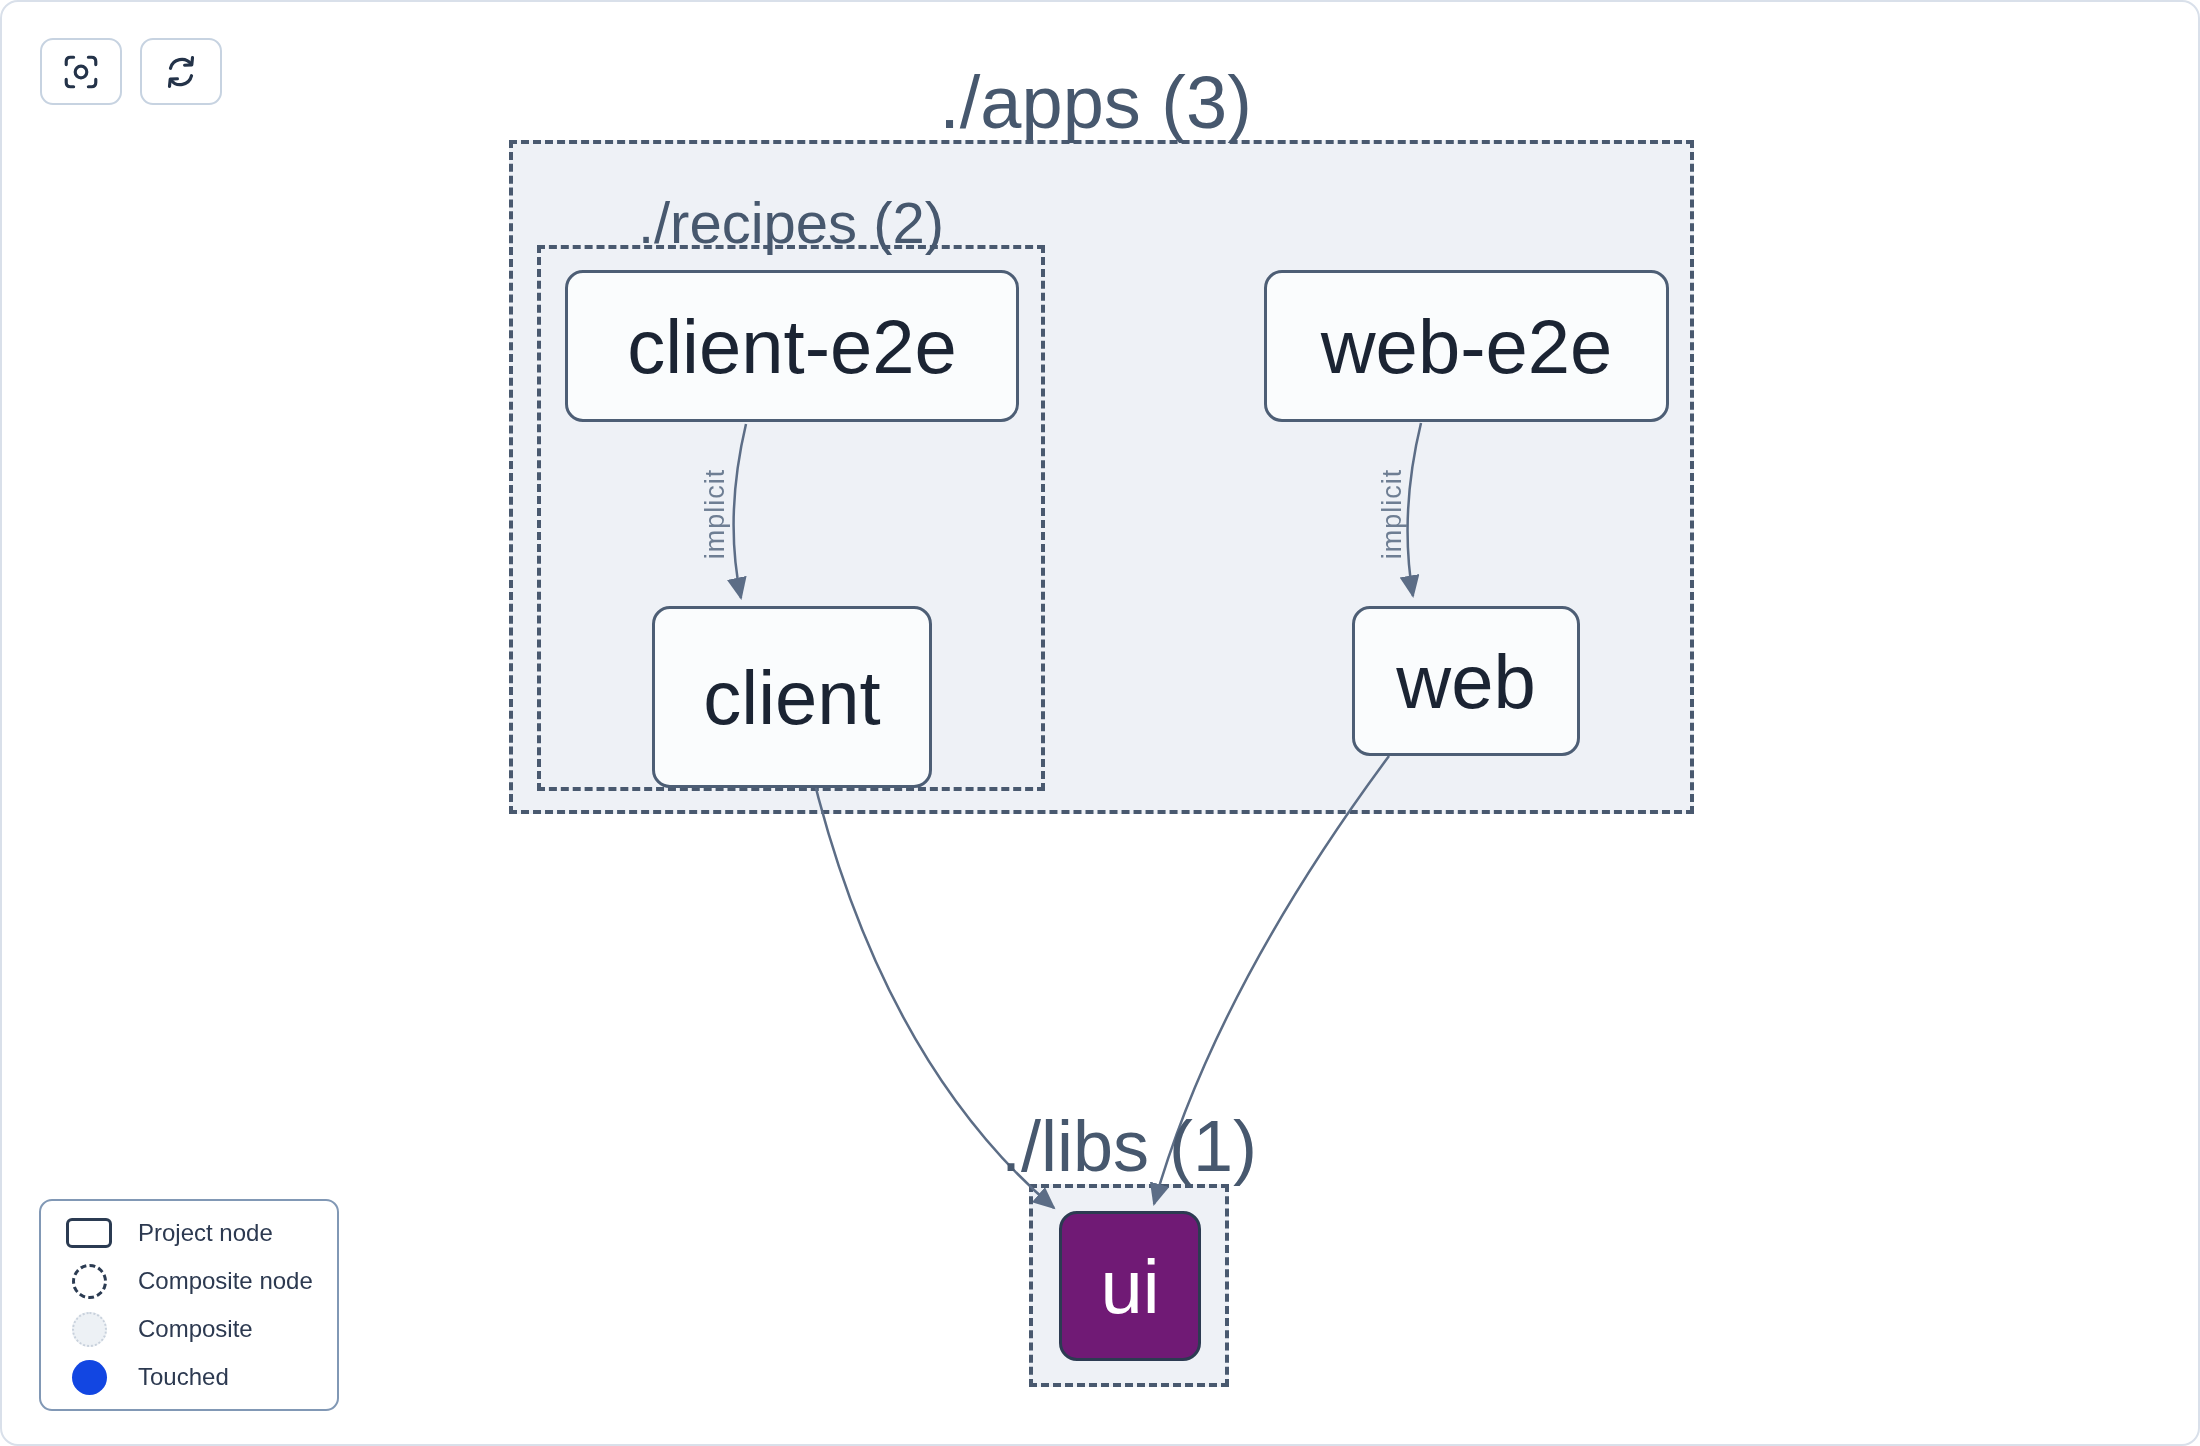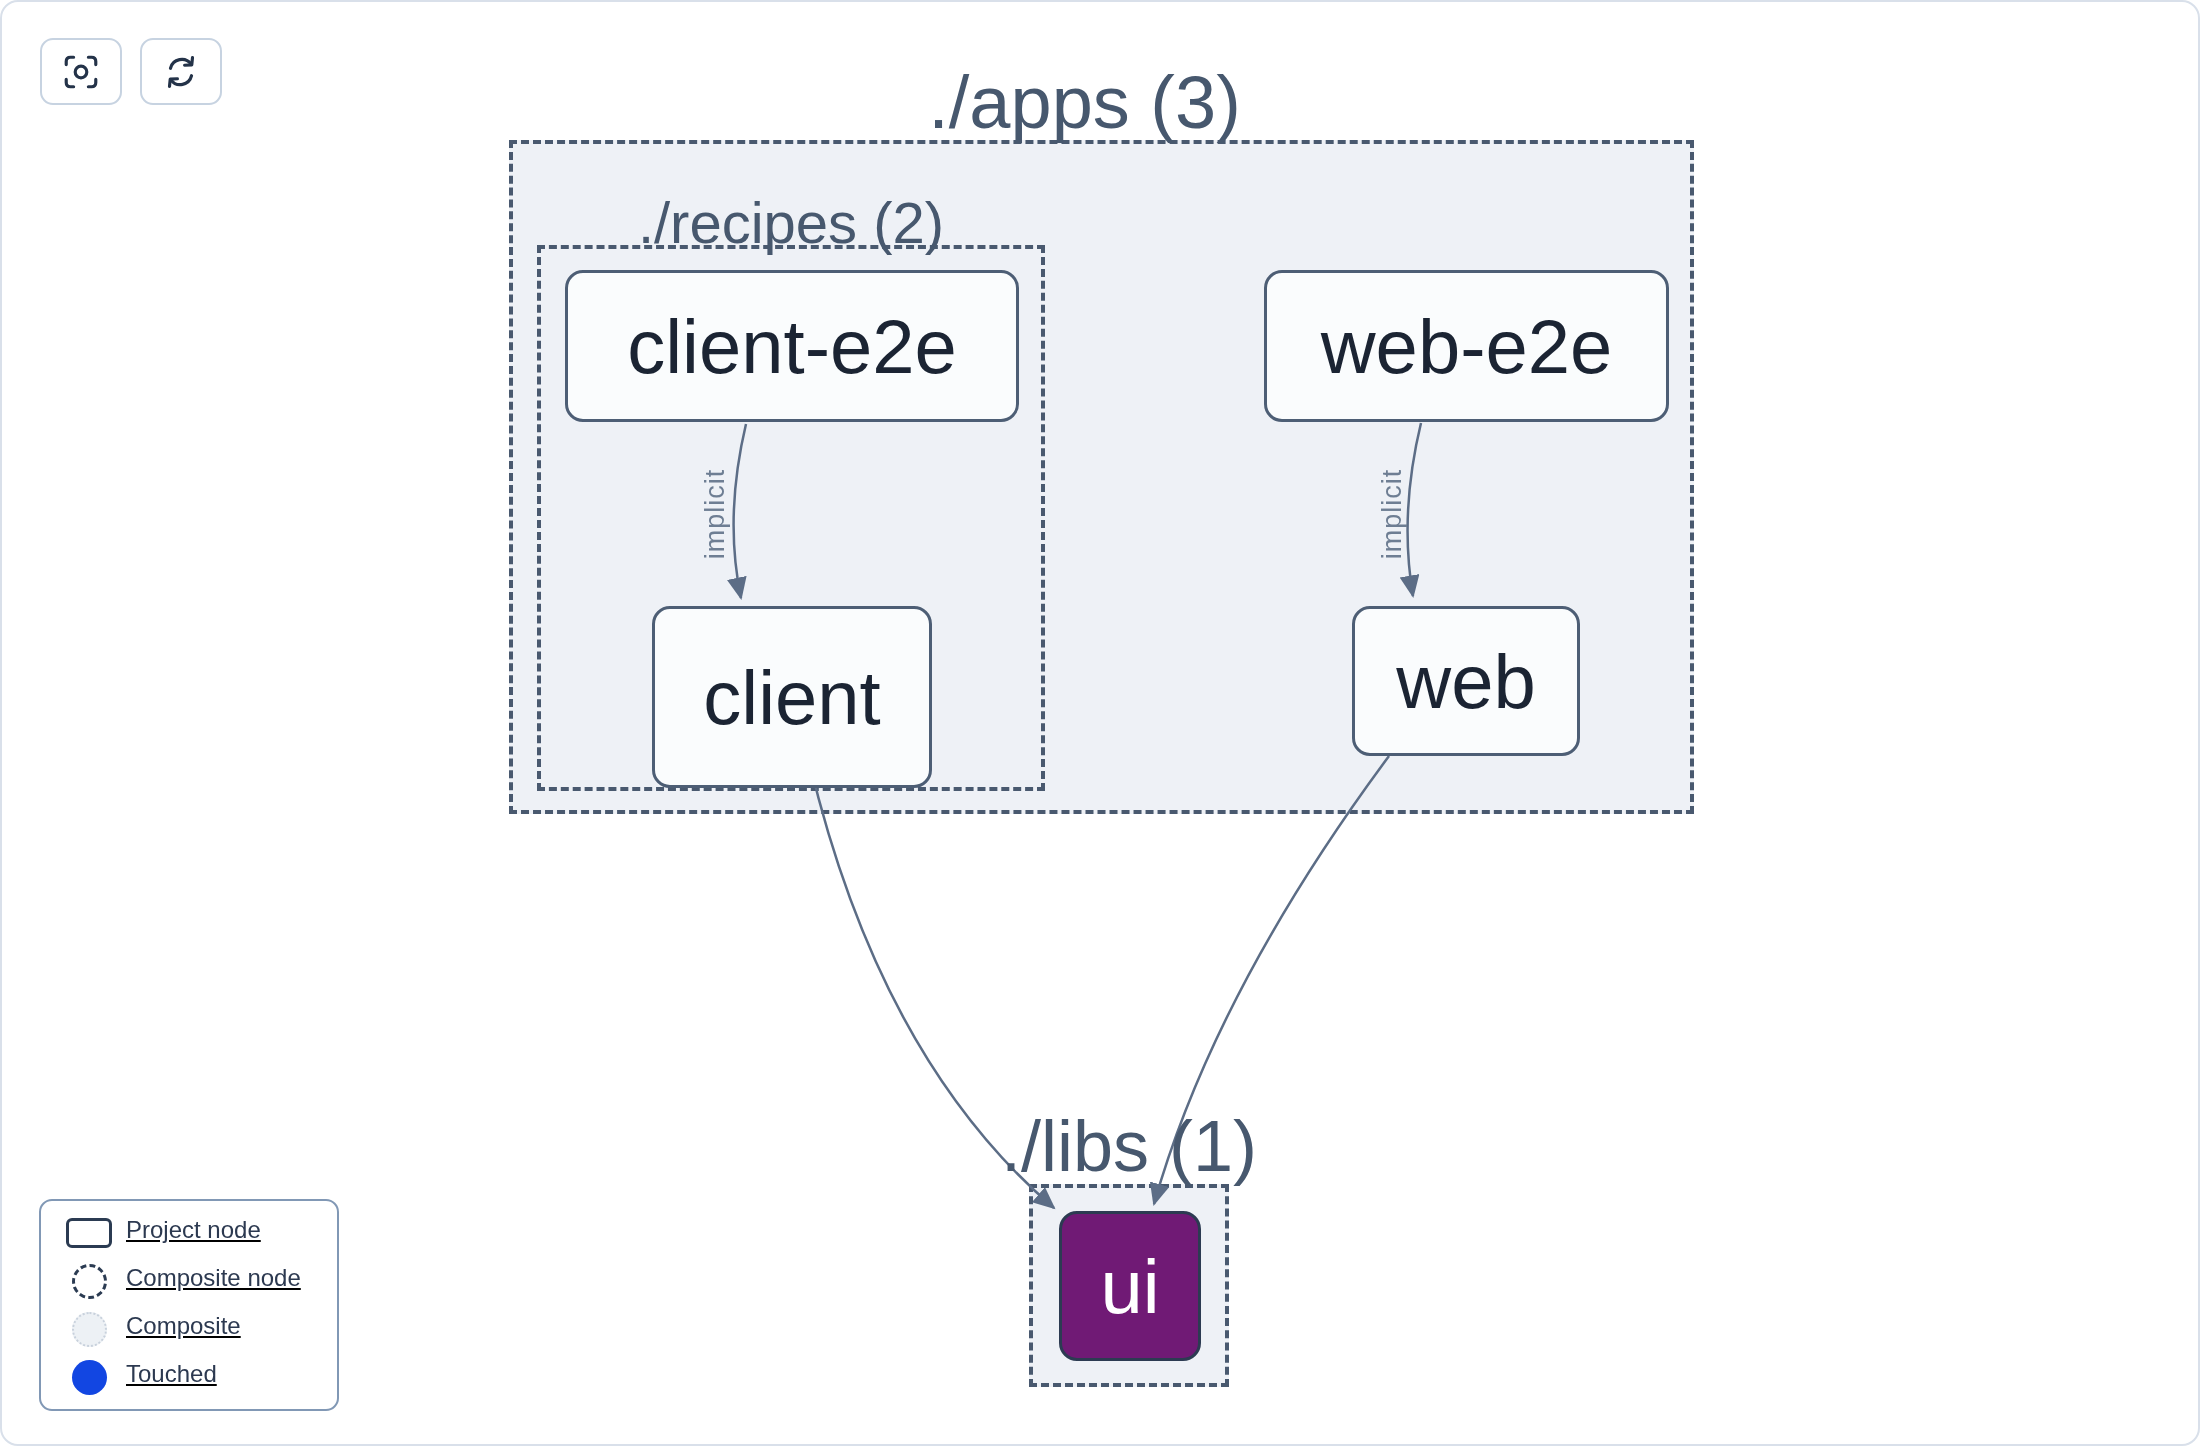--- a/index.html
+++ b/index.html
@@ -6,21 +6,21 @@
   .canvas{position:relative;width:2200px;height:1446px;box-sizing:border-box;
           background:#ffffff;border:2px solid #d9e0ea;border-radius:18px;overflow:hidden;}
 
   
   .group{position:absolute;box-sizing:border-box;background:#eef1f6;border:4px dashed #49596f;}
   .group-apps   {left:507px;top:138px;width:1185px;height:674px;}
   .group-recipes{left:535px;top:243px;width:508px; height:546px;}
   .group-libs   {left:1027px;top:1182px;width:200px;height:203px;}
 
   .group-title{position:absolute;color:#47586e;text-align:center;white-space:nowrap;}
-  .title-apps   {left:490px; width:1185px;top:62px;  font-size:74px;line-height:78px;text-align:center;}
+  .title-apps   {left:501px; width:1185px;top:62px;  font-size:74px;line-height:78px;text-align:center;}
   .title-recipes{left:535px; width:508px; top:190px; font-size:58px;line-height:62px;}
   .title-libs   {left:985px; width:284px; top:1106px;font-size:72px;line-height:76px;}
 
   
   svg.edges{position:absolute;left:0;top:0;width:2200px;height:1446px;}
   .edge{fill:none;stroke:#5c6d86;stroke-width:2.5px;}
   .edge-label{position:absolute;color:#6e7e93;font-size:27px;letter-spacing:1px;
               transform:translate(-50%,-50%) rotate(-90deg);white-space:nowrap;}
 
   
@@ -39,21 +39,21 @@
                background:#ffffff;border:2px solid #c7d3e1;border-radius:13px;
                display:flex;align-items:center;justify-content:center;cursor:pointer;padding:0;}
   .btn-focus{left:38px;} .btn-refresh{left:138px;}
   .toolbar-btn svg{width:38px;height:38px;stroke:#243349;stroke-width:3;fill:none;
                    stroke-linecap:round;stroke-linejoin:round;}
 
   
   .legend{position:absolute;left:37px;top:1197px;width:300px;height:212px;box-sizing:border-box;
           background:#ffffff;border:2px solid #8198b5;border-radius:13px;
           display:flex;flex-direction:column;justify-content:center;gap:13px;padding:10px 0 10px 24px;}
-  .legend-row{display:flex;gap:13px;height:35px;text-decoration:underline;}
+  .legend-row{display:flex;align-items:center;gap:25px;height:35px;}
   .legend-icon-box{width:48px;display:flex;align-items:center;justify-content:center;flex:0 0 48px;}
   .legend-label{color:#2c3950;font-size:24px;white-space:nowrap;}
   .li-project {width:46px;height:30px;box-sizing:border-box;border:3px solid #2b3b52;border-radius:6px;background:#fff;}
   .li-composite{width:35px;height:35px;box-sizing:border-box;border:3px dashed #2b3b52;border-radius:50%;background:#fff;}
   .li-affected{width:35px;height:35px;box-sizing:border-box;border:2px dotted #c8d1dc;border-radius:50%;background:#edf1f5;}
   .li-touched {width:35px;height:35px;border-radius:50%;background:#1246e2;}
 </style>
 </head>
 <body>
 

